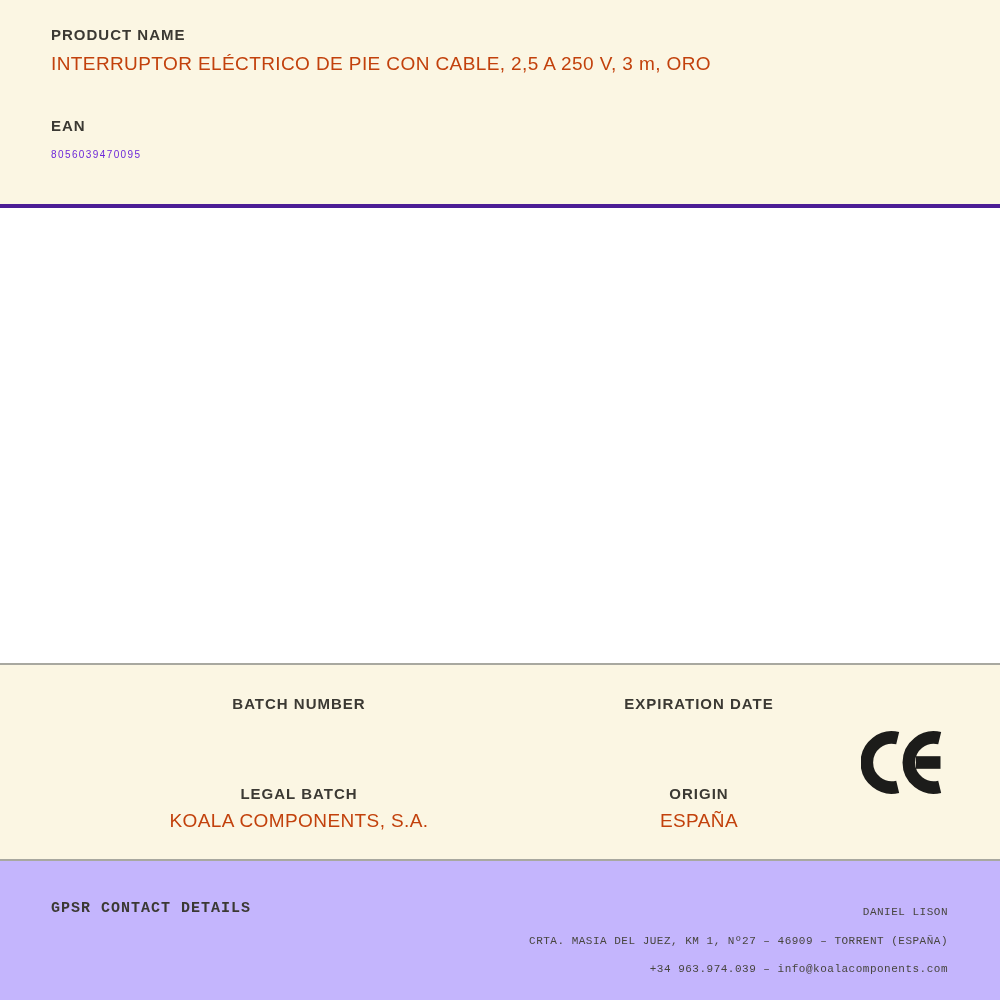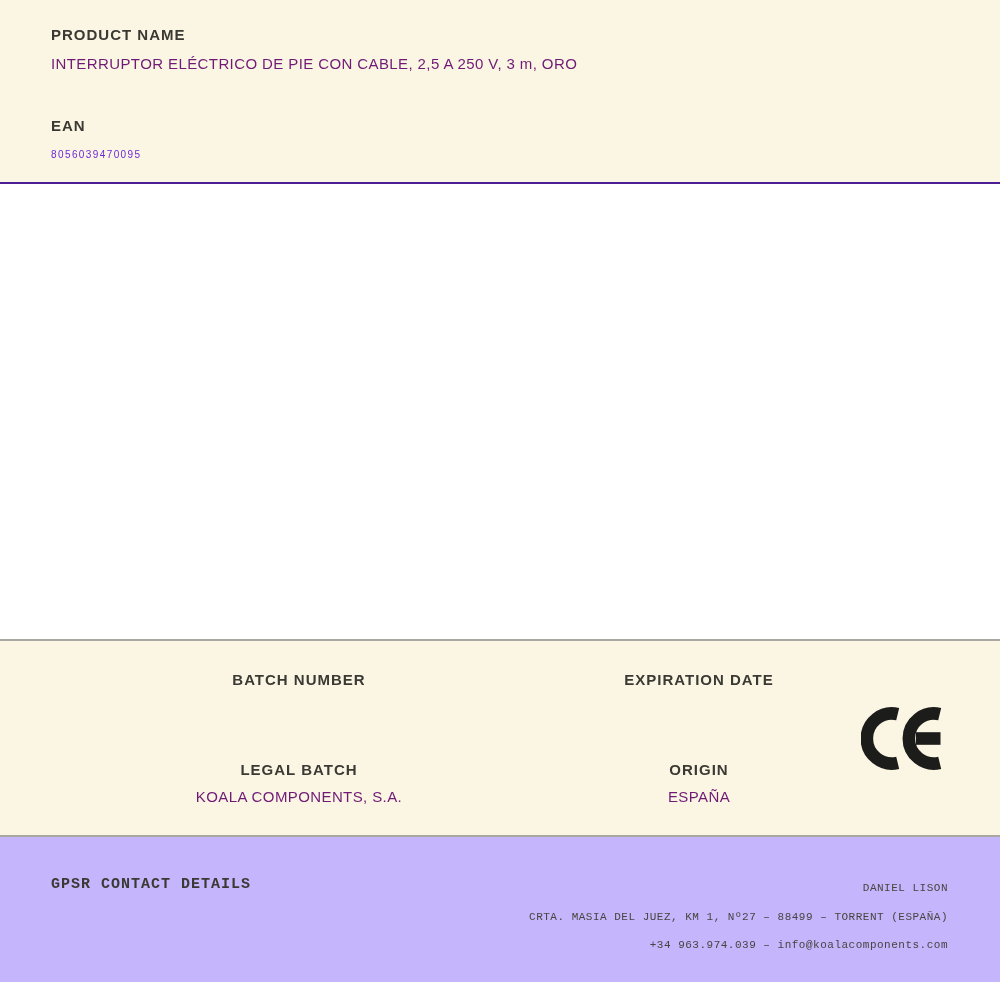--- a/index.html
+++ b/index.html
@@ -14,23 +14,23 @@
     background: #FFFFFF;
     overflow: hidden;
   }
 
   
   .sec {
     box-sizing: border-box;
     width: 100%;
   }
   .sec-product {
-    height: 184px;
+    height: 208px;
     background: #FBF6E3;
-    border-bottom: 2px solid #4c1d95;
+    border-bottom: 4px solid #4c1d95;
     padding: 26px 47px 0 51px;
   }
   .sec-image {
     height: 457px;
     background: #FFFFFF;
     border-bottom: 2px solid #A8A8A0;
   }
   .sec-compliance {
     position: relative;
     height: 196px;
@@ -46,23 +46,23 @@
 
   
   .field-label {
     font-weight: bold;
     font-size: 15px;
     letter-spacing: 1px;
     color: #3B3933;
     line-height: 18px;
   }
   .field-value {
-    font-size: 15px;
+    font-size: 19px;
     letter-spacing: 0.4px;
-    color: #701a75;
+    color: #c2410c;
     line-height: 18px;
   }
   .ean-value {
     font-size: 10px;
     letter-spacing: 1.4px;
     color: #6d28d9;
     line-height: 18px;
   }
 
   .sec-product .product-name-value { margin-top: 11px; }
@@ -150,18 +150,18 @@
       <path d="M 78.7 7.2 A 25 25 0 1 0 78.7 55.8" fill="none" stroke="#1C1C1A" stroke-width="12.6"></path>
 
       <rect x="55" y="25.2" width="24.5" height="12.6" fill="#1C1C1A"></rect>
     </svg>
   </div>
 
   <div class="sec sec-contact">
     <div class="field-label gpsr-label">GPSR CONTACT DETAILS</div>
     <div class="contact-block">
       <div>DANIEL LISON</div>
-      <div>CRTA. MASIA DEL JUEZ, KM 1, Nº27 – 88499 – TORRENT (ESPAÑA)</div>
+      <div>CRTA. MASIA DEL JUEZ, KM 1, Nº27 – 46909 – TORRENT (ESPAÑA)</div>
       <div>+34 963.974.039 – info@koalacomponents.com</div>
     </div>
   </div>
 
 </div>
 
 </body></html>

